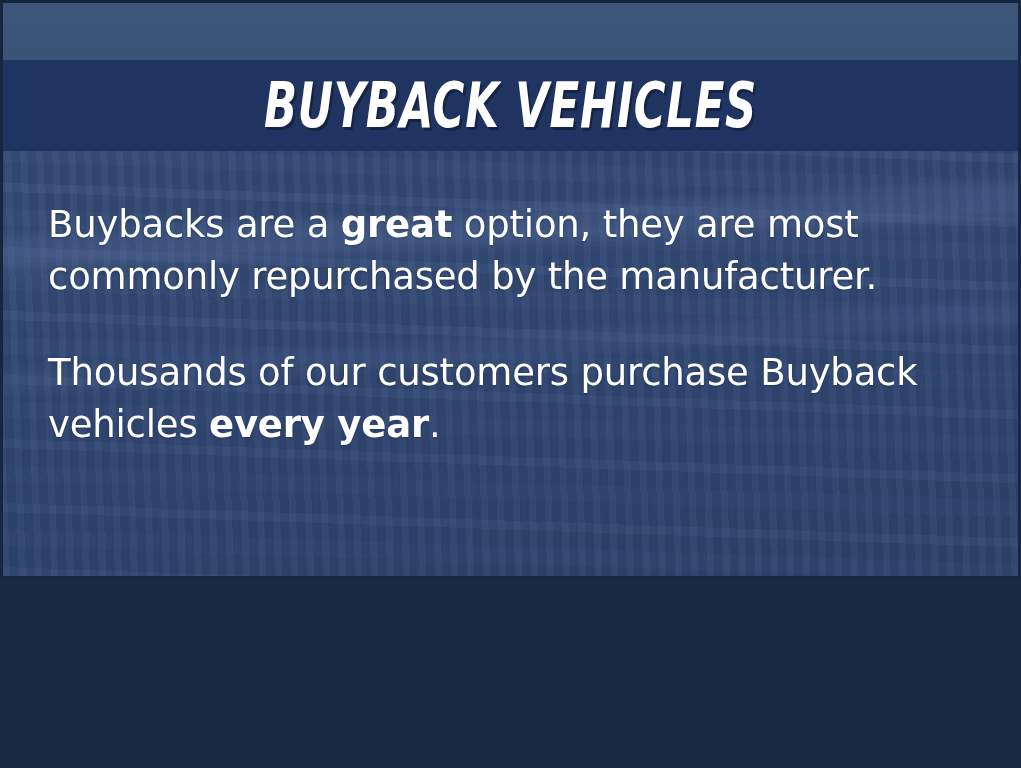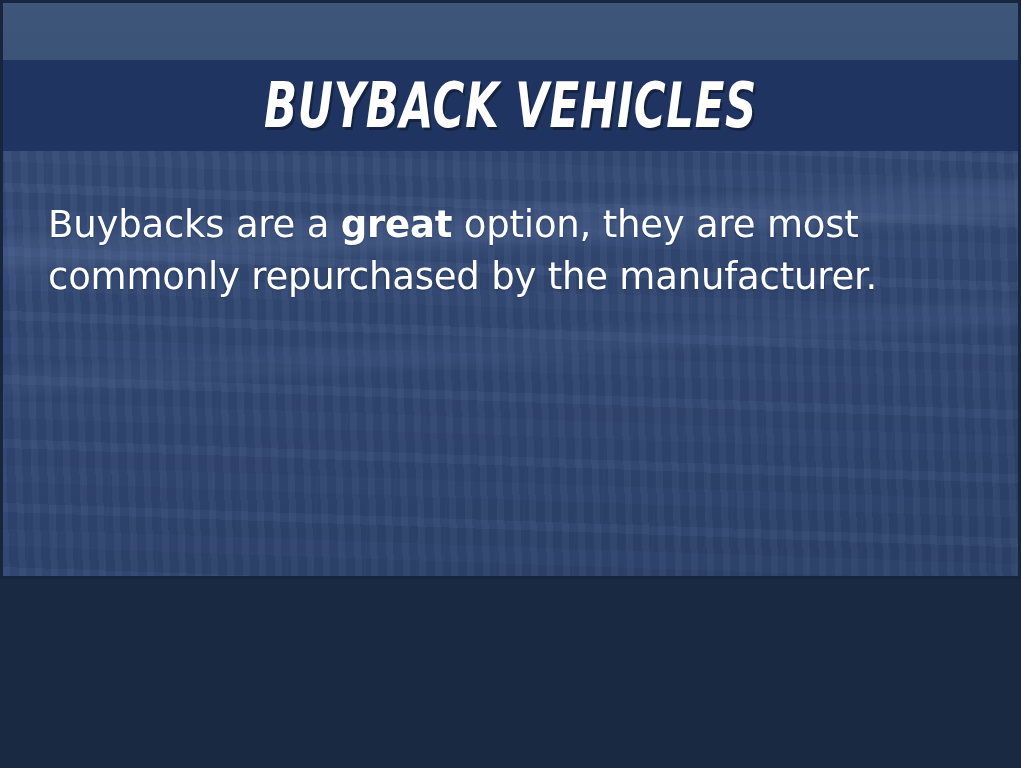--- a/index.html
+++ b/index.html
@@ -138,15 +138,16 @@
   <div class="photo-tint"></div>
   <div class="photo-tint2"></div>
 
   <div class="band-light"></div>
   <div class="band-dark"></div>
 
   <div class="title">BUYBACK VEHICLES</div>
 
   <div class="body-copy">
     <p class="para"><span>Buybacks are a </span><b>great</b><span> option, they are most commonly repurchased by the manufacturer.</span></p>
+    <p class="para"><span>Thousands of our customers purchase Buyback vehicles </span><b>every year</b><span>.</span></p>
   </div>
 
 </div>
 
 </body></html>

